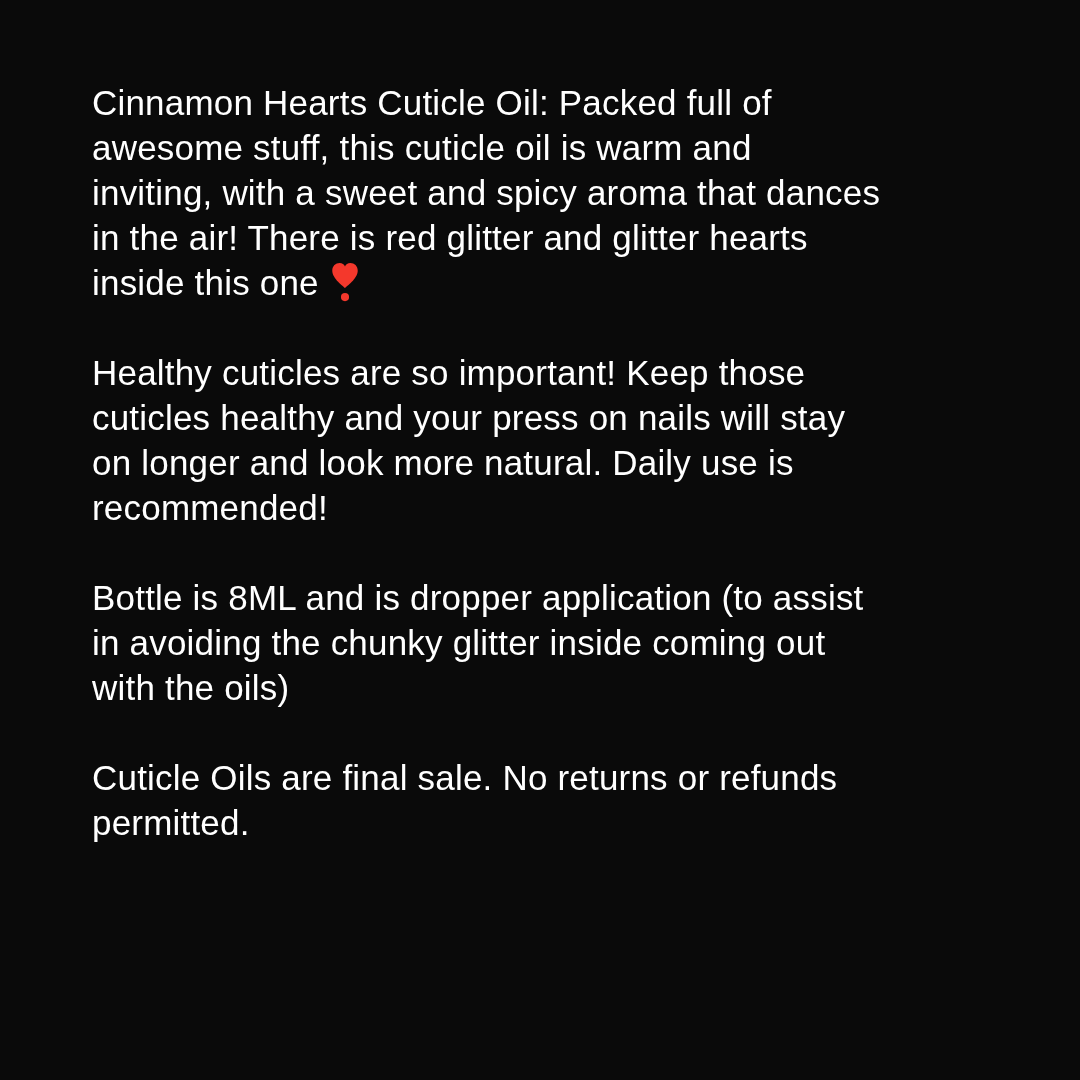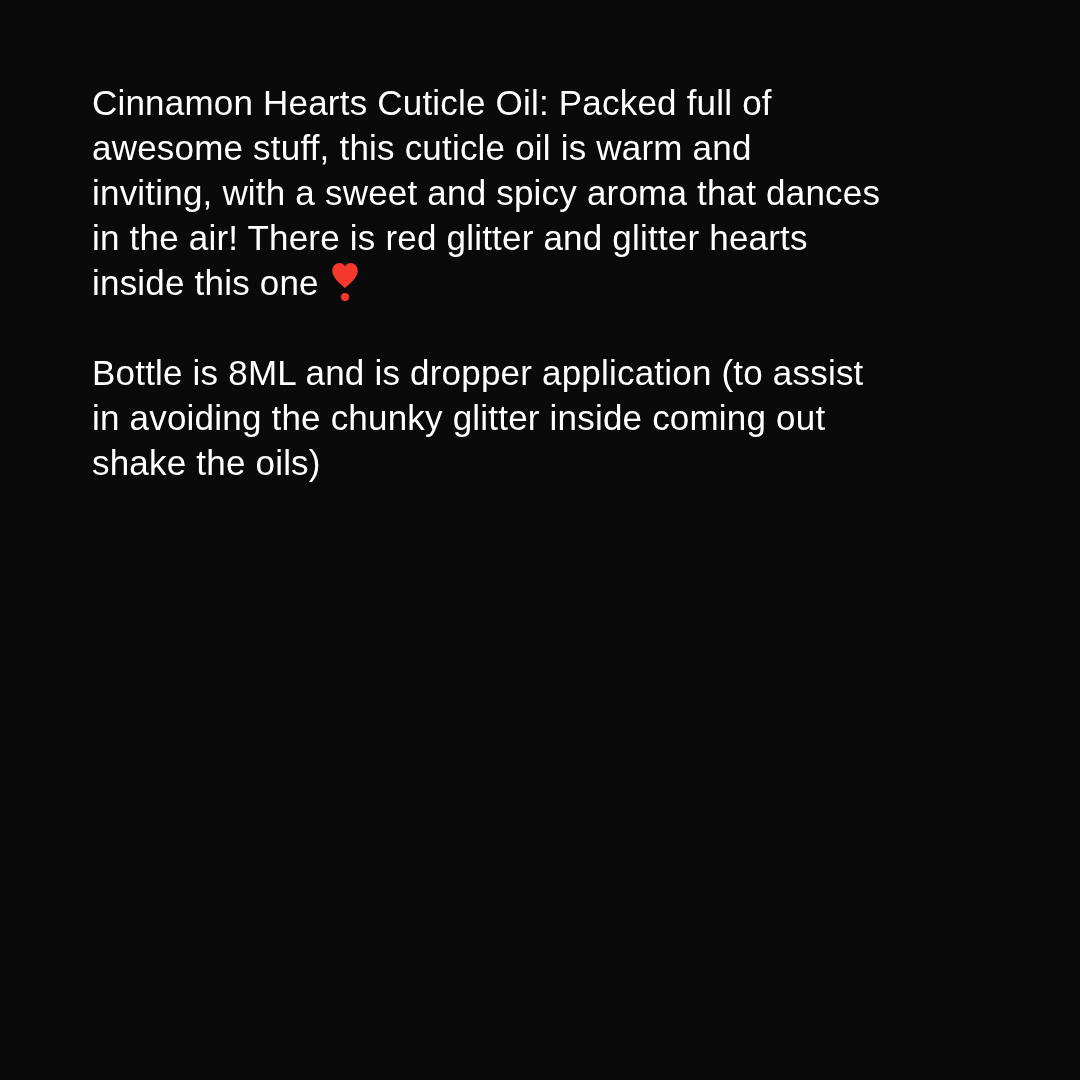--- a/index.html
+++ b/index.html
@@ -45,19 +45,25 @@
   <p class="para para-with-icon"><span>Cinnamon Hearts Cuticle Oil: Packed full of
 awesome stuff, this cuticle oil is warm and
 inviting, with a sweet and spicy aroma that dances
 in the air! There is red glitter and glitter hearts
 inside this one</span><span class="emoji"><svg width="32" height="42" viewBox="0 0 24 32" xmlns="http://www.w3.org/2000/svg">
           <path d="M12 20.5 C 11 19.6 2.3 13.4 2.3 7.4 C 2.3 3.9 4.9 1.6 7.9 1.6 C 9.9 1.6 11.4 2.8 12 4.2 C 12.6 2.8 14.1 1.6 16.1 1.6 C 19.1 1.6 21.7 3.9 21.7 7.4 C 21.7 13.4 13 19.6 12 20.5 Z" fill="#f4382c"></path>
           <circle cx="12" cy="27.5" r="3.1" fill="#f4382c"></circle>
         </svg></span></p>
 
 
+  <p class="para">Healthy cuticles are so important! Keep those
+cuticles healthy and your press on nails will stay
+on longer and look more natural. Daily use is
+recommended!</p>
 
   <p class="para">Bottle is 8ML and is dropper application (to assist
 in avoiding the chunky glitter inside coming out
-shake the oils)</p>
+with the oils)</p>
 
+  <p class="para">Cuticle Oils are final sale. No returns or refunds
+permitted.</p>
 
 </div>
 
 </body></html>

